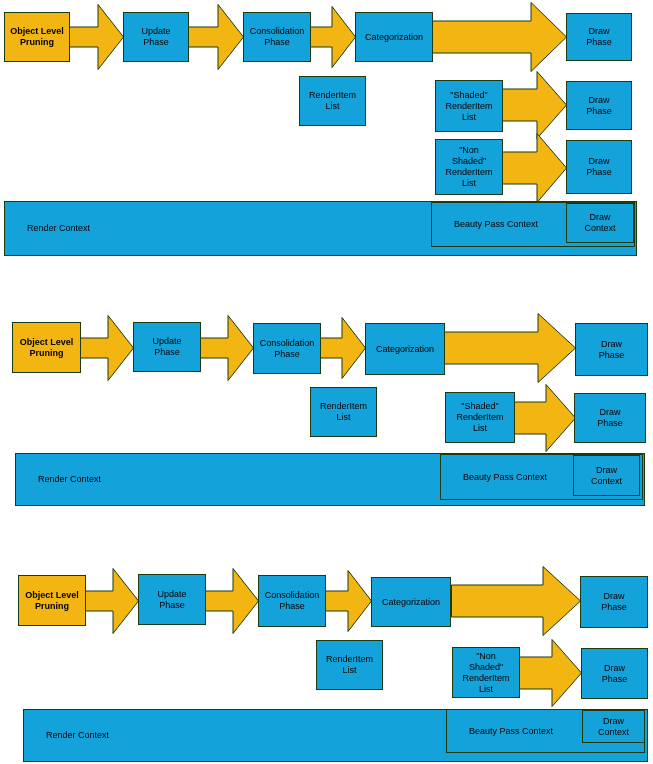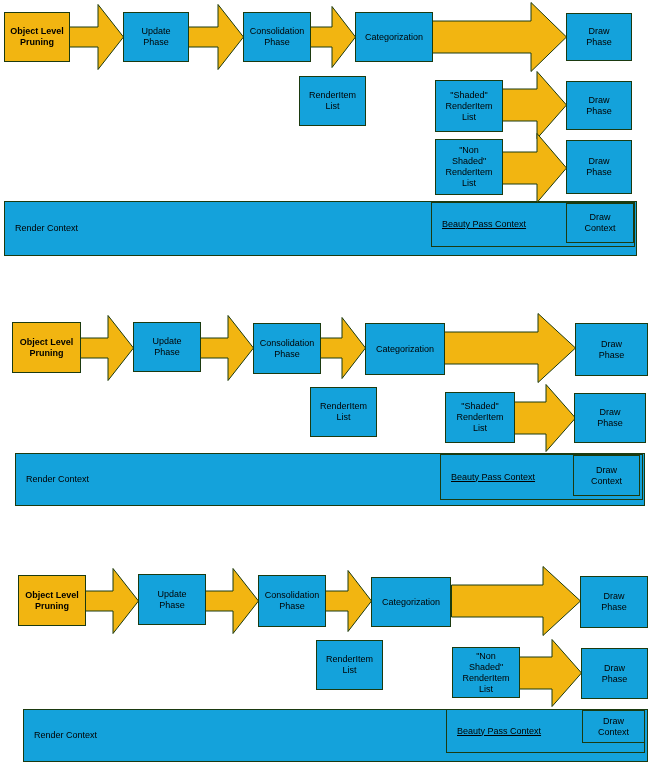--- a/index.html
+++ b/index.html
@@ -29,26 +29,26 @@
     z-index:3;
   }
   .yellow{background:var(--process-fill);font-weight:bold;}
   .blue{background:var(--data-fill);}
   .bar{
     position:absolute;
     border:1px solid var(--border-color);
     box-sizing:border-box;
     background:var(--data-fill);
     display:flex;align-items:center;justify-content:flex-start;
-    padding-left:10px;
+    padding-left:22px;
     font-size:9px;line-height:11px;
     color:var(--text-color);
     z-index:1;
   }
-  .inner-bar{z-index:2;text-decoration:underline;}
+  .inner-bar{z-index:2;}
   .ctx{z-index:3;}
   svg.arrow{position:absolute;z-index:2;overflow:visible;}
 </style>
 </head>
 <body>
 
 <div id="canvas">
 
   <div>
     <div class="bar" style="left:4px;top:201px;width:633px;height:55px">Render Context</div>

